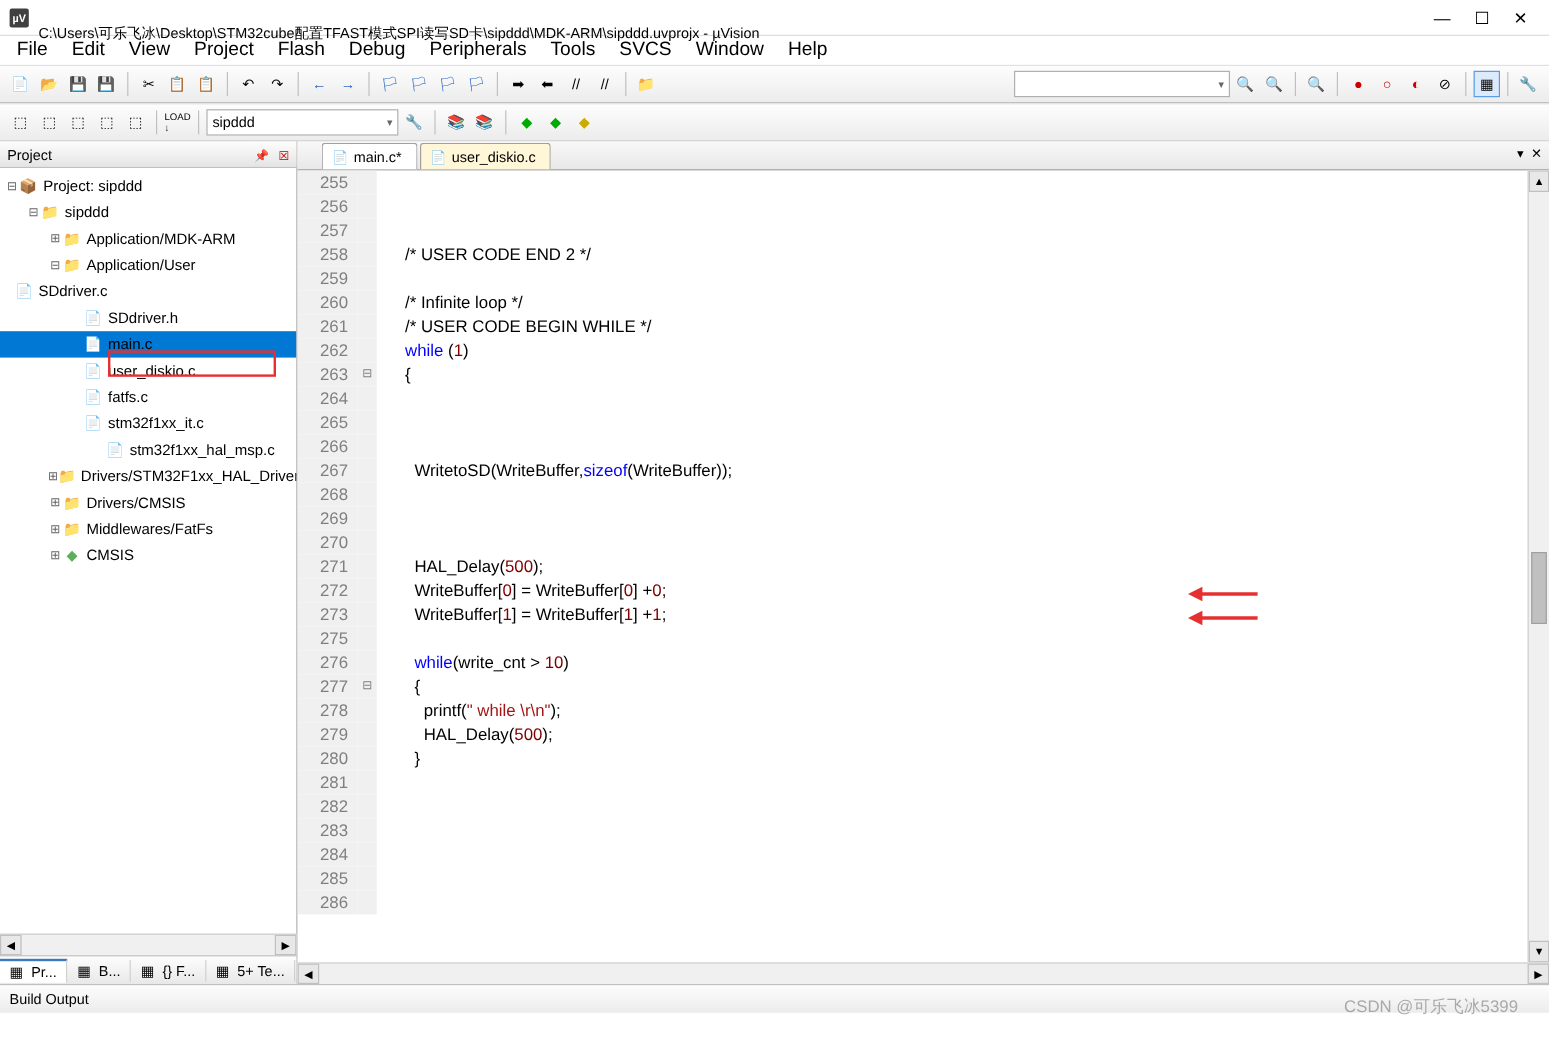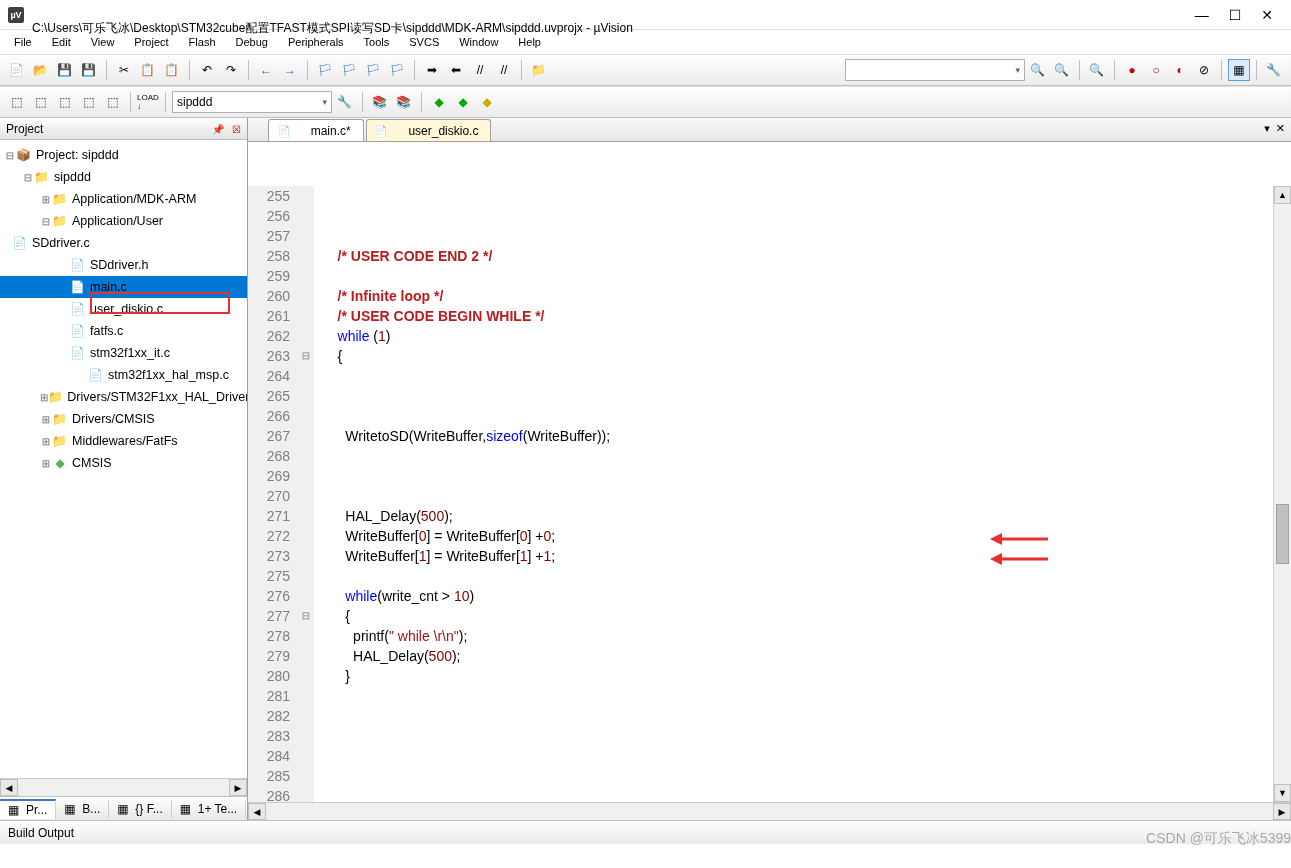--- a/index.html
+++ b/index.html
@@ -7,21 +7,21 @@
 
 
 .titlebar { height: 30px; background: #fff; border-bottom: 1px solid #ddd; display: flex; align-items: center; padding: 0 8px; }
 .titlebar .app-icon { width: 16px; height: 16px; background: #404040; border-radius: 2px; margin-right: 8px; display:flex;align-items:center;justify-content:center;color:#fff;font-size:9px;font-weight:bold;}
 .titlebar .title-text { font-size: 12px; flex: 1; margin-top: 28px; }
 .titlebar .win-controls { display: flex; gap: 20px; padding-right: 10px;}
 .titlebar .win-controls span { font-size: 14px; cursor: default; }
 
 
 .menubar { height: 24px; display: flex; align-items: center; padding: 0 4px; }
-.menubar .menu-item { padding: 2px 10px; font-size: 11px; }
+.menubar .menu-item { padding: 2px 10px; font-size: 16px; }
 
 
 .toolbar { height: 32px; border-top: 1px solid #e0e0e0; border-bottom: 1px solid #c0c0c0; background: linear-gradient(#fdfdfd,#ececec); display: flex; align-items: center; padding: 0 6px; gap: 2px; }
 .tb-btn { width: 22px; height: 22px; border: 1px solid transparent; display: flex; align-items: center; justify-content: center; font-size: 12px; }
 .tb-sep { width: 1px; height: 20px; background: #c0c0c0; margin: 0 4px; }
 .tb-combo { height: 22px; border: 1px solid #b0b0b0; background: #fff; font-size: 12px; padding: 0 4px; min-width: 160px; display:flex; align-items:center; justify-content:space-between;}
 .tb-combo.search{min-width:180px;}
 .tb-combo .arrow{color:#666;font-size:9px;}
 
 
@@ -42,32 +42,32 @@
 .comp-icon::before { content: "◆"; color:#5ab05a; font-size: 12px; }
 .red-box { position: absolute; border: 2px solid #e63030; pointer-events: none; }
 .hscroll { height: 18px; background: #f0f0f0; border-top: 1px solid #ccc; display:flex; }
 .hscroll .sbtn{width:18px;border:1px solid #c0c0c0;background:#e8e8e8;font-size:9px;display:flex;align-items:center;justify-content:center;}
 .hscroll .track{flex:1;}
 
 
 .editor-area { flex: 1; display: flex; flex-direction: column; background:#fff; }
 .editor-tabs { height: 24px; background: linear-gradient(#f8f8f8,#e8e8e8); display: flex; align-items: flex-end; padding-left: 20px; border-bottom: 1px solid #a0a0a0; position:relative;}
 .editor-tabs .dropdown-close{position:absolute;right:6px;top:4px;font-size:11px;display:flex;gap:6px;}
-.etab { height: 22px; padding: 0 12px 0 8px; display: flex; align-items: center; font-size: 12px; border: 1px solid #a0a0a0; border-bottom: none; margin-right: 2px; border-radius: 3px 3px 0 0; gap:20px;}
+.etab { height: 22px; padding: 0 12px 0 8px; display: flex; align-items: center; font-size: 12px; border: 1px solid #a0a0a0; border-bottom: none; margin-right: 2px; border-radius: 3px 3px 0 0; gap:4px;}
 .etab.active { background: #fff; }
 .etab.inactive { background: #fff7d8; }
 .etab .ficon::before { content: "📄"; font-size: 11px; }
 
-.code-area { flex: 1; display: flex; font-family: Consolas, "Courier New", monospace; font-size: 14px; overflow:hidden; position:relative;margin-top:44px;}
+.code-area { flex: 1; display: flex; font-family: Consolas, "Courier New", monospace; font-size: 14px; overflow:hidden; position:relative;}
 .code-area #code-host{flex:1;position:relative;}
 .line { display: flex; height: 20px; line-height:20px; }
 .line .ln { width: 50px; text-align: right; color: #808080; padding-right: 8px; user-select:none; background:#f0f0f0;}
 .line .fold { width: 16px; background:#f0f0f0; color:#808080; font-size:10px; display:flex;align-items:center;justify-content:center;}
 .line .code { padding-left: 8px; white-space: pre; }
-.c-comment { color: #b91c1c; font-weight: bold; }
+.c-comment { color: #000000; }
 .c-keyword { color: #0000ff; }
 .c-num { color: #800000; }
 .c-str { color: #a31515; }
 
 .vscroll { width: 18px; background: #f0f0f0; border-left: 1px solid #d0d0d0; display:flex;flex-direction:column;}
 .vscroll .sbtn{height:18px;border:1px solid #c0c0c0;background:#e8e8e8;font-size:9px;display:flex;align-items:center;justify-content:center;}
 .vscroll .track{flex:1;position:relative;}
 .vscroll .thumb{position:absolute;left:2px;right:2px;top:300px;height:60px;background:#c0c0c0;border:1px solid #a0a0a0;}
 
 
@@ -75,21 +75,21 @@
 
 
 .bottom-tabs { height: 24px; border-top: 1px solid #c0c0c0; background: linear-gradient(#fdfdfd,#e8e8e8); display: flex; align-items: center; font-size: 12px; }
 .btab { padding: 2px 8px; display: flex; align-items: center; gap: 4px; border-right: 1px solid #d0d0d0; }
 .btab.active { background: #fff; border-top: 2px solid #3a7abd;}
 .btab .ticon{width:14px;height:14px;display:inline-block;}
 
 
 .buildout { height: 24px; border-top: 1px solid #c0c0c0; display: flex; align-items: center; padding: 0 8px; font-size: 12px; background: linear-gradient(#fdfdfd,#ececec); justify-content:space-between;}
 
-.watermark{position:absolute;right:0;bottom:20px;color:rgba(120,120,120,.6);font-size:14px;}
+.watermark{position:absolute;right:26px;bottom:20px;color:rgba(120,120,120,.6);font-size:14px;}
 </style>
 </head>
 <body>
 
 <div class="titlebar">
   <div class="app-icon">µV</div>
   <div class="title-text">C:\Users\可乐飞冰\Desktop\STM32cube配置TFAST模式SPI读写SD卡\sipddd\MDK-ARM\sipddd.uvprojx - µVision</div>
   <div class="win-controls">
     <span>—</span>
     <span>☐</span>
@@ -278,21 +278,21 @@
         <div class="btab">
           <span class="ticon">▦</span>
           <span>B...</span>
         </div>
         <div class="btab">
           <span class="ticon">▦</span>
           <span>{} F...</span>
         </div>
         <div class="btab">
           <span class="ticon">▦</span>
-          <span>1+ Te...</span>
+          <span>5+ Te...</span>
         </div>
       </div>
   </div>
 
   <div class="editor-area">
     <div class="editor-tabs" id="etabs-host">
       <div class="etab active">
           <span class="ficon"></span>
           <span>main.c*</span>
         </div>

